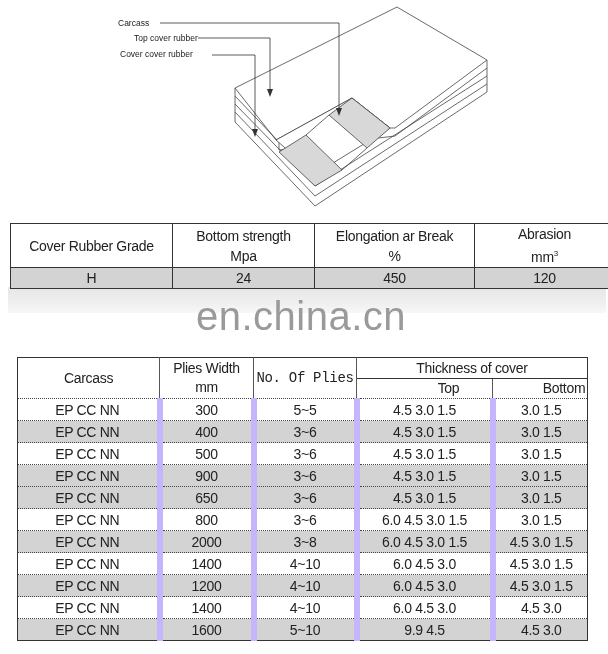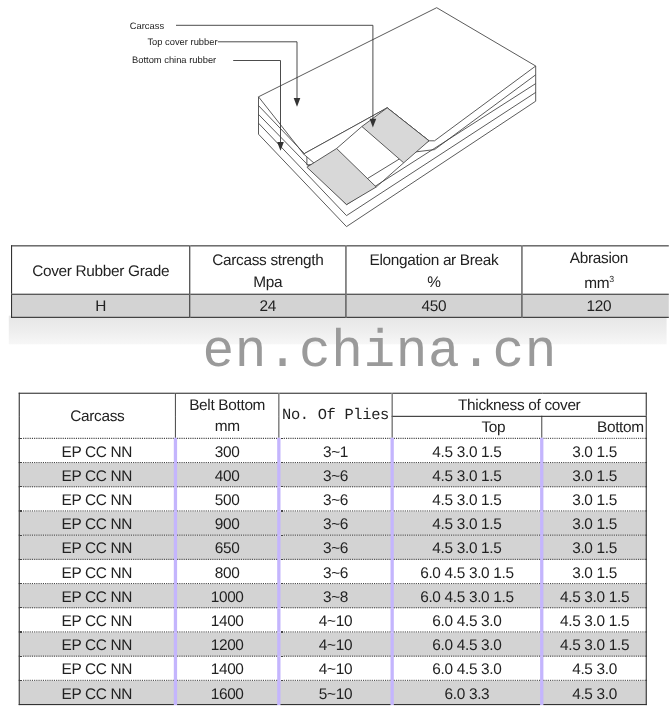--- a/index.html
+++ b/index.html
@@ -14,31 +14,31 @@
   td, th { text-align:center; font-weight:normal; padding:0; font-size:14px; letter-spacing:-0.3px; }
 
   
   .grade { left:10px; top:223px; width:504px; border:1px solid #333; }
   .grade th { height:43px; line-height:20px; border-right:1px solid #333; background:#fff; }
   .grade td { height:20px; border-right:1px solid #333; background:#d3d3d3; border-top:1px solid #333; }
   .grade th:last-child, .grade td:last-child { border-right:none; }
   .shadow-band { position:absolute; left:8px; top:287px; width:598px; height:26px;
                  background:linear-gradient(#e6e6e6, #efefef 60%, #f7f7f7); }
 
-  .watermark { position:absolute; left:184px; top:294px; font-size:48px; color:#9a9a9a;
-               letter-spacing:0.5px; font-family:Liberation Mono, monospace; }
+  .watermark { position:absolute; left:196px; top:294px; font-size:40px; color:#9a9a9a;
+               letter-spacing:0.5px; font-family:Liberation Sans, sans-serif; }
 
   
   .carcass { left:17px; top:357px; width:491px; border:1px solid #333; }
   .carcass th { border-right:1px solid #555; background:#fff; line-height:19px; }
   .carcass th:last-child { border-right:none;margin-left:28px; }
   .carcass .thick-head { border-bottom:1px solid #333; height:20px; }
   .carcass .sub th { height:19px;padding-left:48px; }
   .carcass .sub th:first-child { border-right:1px solid #555; }
-  .carcass td { height:21px; border-right:3px solid #c4b5fd; border-top:1px dotted #444; }
+  .carcass td { height:21px; border-right:6px solid #c4b5fd; border-top:1px dotted #444; }
   .carcass td:last-child { border-right:none; }
   .carcass tr.row-white td { background:#ffffff; }
   .carcass tr.row-grey td { background:#d3d3d3; }
   .carcass thead tr.sub th { border-bottom:1px dotted #444; }
 </style>
 </head>
 <body>
 
 <div class="diagram">
   <svg viewBox="0 0 420 210">
@@ -66,35 +66,35 @@
       <path d="M122,55 L165,55 L165,132"></path>
     </g>
     <g fill="#333">
       <polygon points="246,108 252,108 249,116"></polygon>
       <polygon points="177,89 183,89 180,97"></polygon>
       <polygon points="162,129 168,129 165,137"></polygon>
     </g>
   </svg>
   <span class="diag-label" style="left:28px;top:18px;">Carcass</span>
   <span class="diag-label" style="left:44px;top:33px;">Top cover rubber</span>
-  <span class="diag-label" style="left:30px;top:49px;">Bottom china rubber</span>
+  <span class="diag-label" style="left:30px;top:49px;">Cover cover rubber</span>
 </div>
 
 <div class="shadow-band"></div>
 <table class="grade">
   <colgroup>
       <col style="width:162px">
       <col style="width:142px">
       <col style="width:160px">
       <col style="width:140px">
     </colgroup>
   <thead>
     <tr>
       <th><span>Cover Rubber Grade</span></th>
-      <th><span>Carcass strength</span><br><span>Mpa</span></th>
+      <th><span>Bottom strength</span><br><span>Mpa</span></th>
       <th><span>Elongation ar Break</span><br><span>%</span></th>
       <th><span>Abrasion</span><br><span>mm</span><sup style="font-size:8px">3</sup></th>
     </tr>
   </thead>
   <tbody>
     <tr>
       <td>H</td>
       <td>24</td>
       <td>450</td>
       <td>120</td>
@@ -108,34 +108,34 @@
   <colgroup>
       <col style="width:142px">
       <col style="width:94px">
       <col style="width:103px">
       <col style="width:136px">
       <col style="width:95px">
     </colgroup>
   <thead>
     <tr>
       <th rowspan="2" style="border-bottom:1px dotted #444;">Carcass</th>
-      <th rowspan="2" style="border-bottom:1px dotted #444;"><span>Belt Bottom</span><br><span>mm</span></th>
+      <th rowspan="2" style="border-bottom:1px dotted #444;"><span>Plies Width</span><br><span>mm</span></th>
       <th rowspan="2" style="border-bottom:1px dotted #444;font-family:Liberation Mono, monospace;">No. Of Plies</th>
       <th colspan="2" class="thick-head">Thickness of cover</th>
     </tr>
     <tr class="sub">
       <th>Top</th>
       <th>Bottom</th>
     </tr>
   </thead>
   <tbody id="carcass-body">
       <tr class="row-white">
         <td>EP CC NN</td>
         <td>300</td>
-        <td>3~1</td>
+        <td>5~5</td>
         <td>4.5 3.0 1.5</td>
         <td>3.0 1.5</td>
       </tr>
       <tr class="row-grey">
         <td>EP CC NN</td>
         <td>400</td>
         <td>3~6</td>
         <td>4.5 3.0 1.5</td>
         <td>3.0 1.5</td>
       </tr>
@@ -162,21 +162,21 @@
       </tr>
       <tr class="row-white">
         <td>EP CC NN</td>
         <td>800</td>
         <td>3~6</td>
         <td>6.0 4.5 3.0 1.5</td>
         <td>3.0 1.5</td>
       </tr>
       <tr class="row-grey">
         <td>EP CC NN</td>
-        <td>1000</td>
+        <td>2000</td>
         <td>3~8</td>
         <td>6.0 4.5 3.0 1.5</td>
         <td>4.5 3.0 1.5</td>
       </tr>
       <tr class="row-white">
         <td>EP CC NN</td>
         <td>1400</td>
         <td>4~10</td>
         <td>6.0 4.5 3.0</td>
         <td>4.5 3.0 1.5</td>
@@ -192,17 +192,17 @@
         <td>EP CC NN</td>
         <td>1400</td>
         <td>4~10</td>
         <td>6.0 4.5 3.0</td>
         <td>4.5 3.0</td>
       </tr>
       <tr class="row-grey">
         <td>EP CC NN</td>
         <td>1600</td>
         <td>5~10</td>
-        <td>6.0 3.3</td>
+        <td>9.9 4.5</td>
         <td>4.5 3.0</td>
       </tr>
     </tbody>
 </table>
 
 </body></html>

